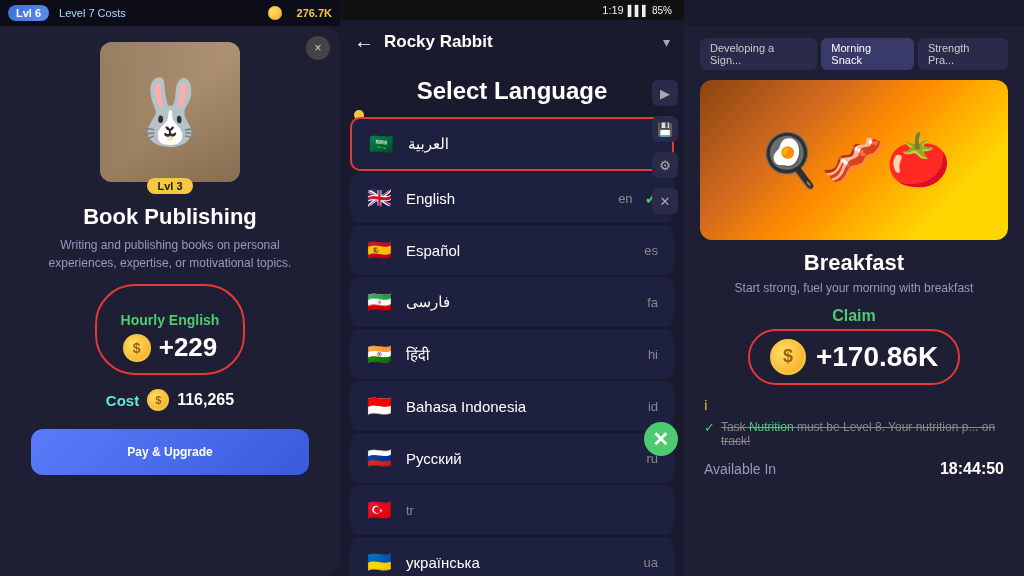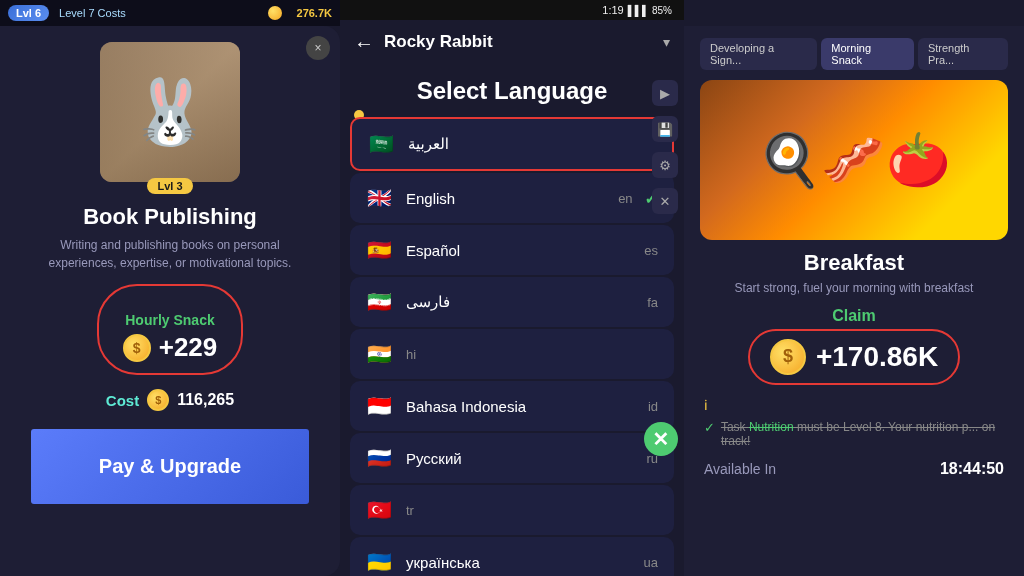--- a/index.html
+++ b/index.html
@@ -155,23 +155,23 @@
     .cost-value {
       color: #ffffff;
       font-size: 16px;
       font-weight: 600;
     }
 
     .upgrade-btn {
       background: linear-gradient(135deg, #5b7cfa, #3a5bd9);
       color: #fff;
       border: none;
-      border-radius: 3px;
-      padding: 26px 60px;
-      font-size: 20px;
+      border-radius: 12px;
+      padding: 16px 60px;
+      font-size: 12px;
       font-weight: 700;
       margin-top: 18px;
       cursor: pointer;
       width: 90%;
     }
 
     
     .middle-panel {
       width: 344px;
       height: 576px;
@@ -475,21 +475,21 @@
     <div class="bookshelf-bg"></div>
     <span style="font-size:64px;position:relative;z-index:1;">🐰</span>
   </div>
 
   <div class="level-badge">Lvl 3</div>
 
   <div class="item-title">Book Publishing</div>
   <div class="item-desc">Writing and publishing books on personal experiences, expertise, or motivational topics.</div>
 
   <div style="border:2.5px solid #e53935;border-radius:40px;padding:10px 24px;display:flex;flex-direction:column;align-items:center;margin-top:12px;">
-    <div class="hourly-income-label">Hourly Snack</div>
+    <div class="hourly-income-label">Hourly English</div>
     <div class="income-row">
       <div class="coin-icon">$</div>
       <div class="income-value">+229</div>
     </div>
   </div>
 
   <div class="cost-row">
     <span class="cost-label">Cost</span>
     <div class="cost-coin">$</div>
     <span class="cost-value">116,265</span>
@@ -537,20 +537,21 @@
 
   </div>
       <div class="language-item">
     <span class="flag-emoji">🇮🇷</span>
     <span class="lang-name">فارسی</span>
     <span class="lang-code">fa</span>
 
   </div>
       <div class="language-item">
     <span class="flag-emoji">🇮🇳</span>
+    <span class="lang-name">हिंदी</span>
     <span class="lang-code">hi</span>
 
   </div>
       <div class="language-item">
     <span class="flag-emoji">🇮🇩</span>
     <span class="lang-name">Bahasa Indonesia</span>
     <span class="lang-code">id</span>
 
   </div>
       <div class="language-item">

